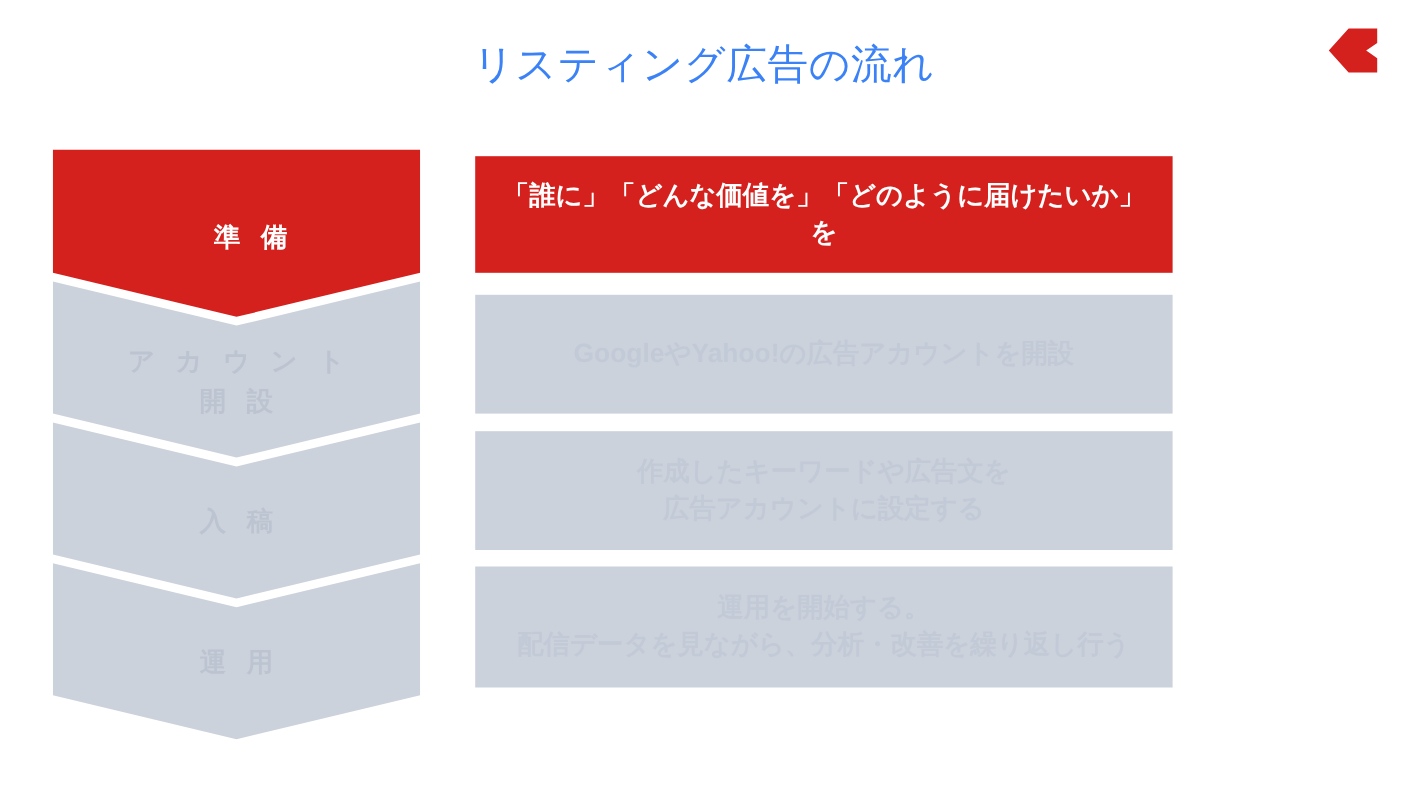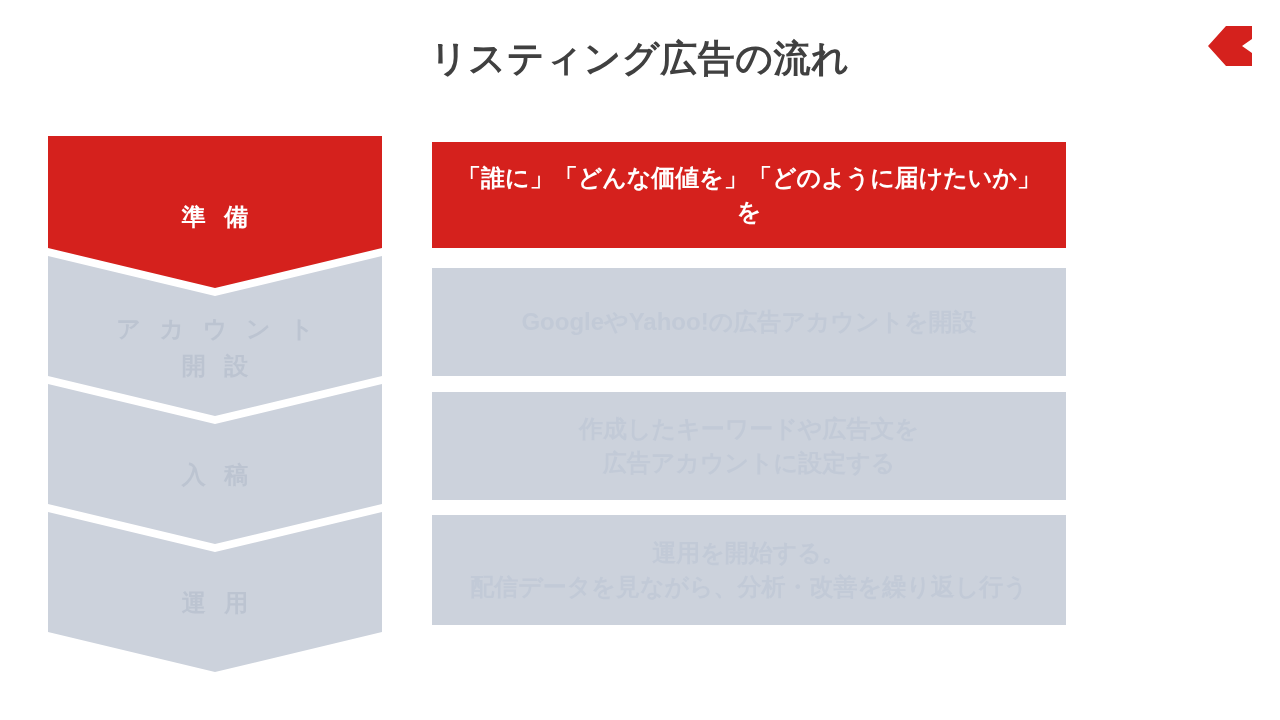--- a/index.html
+++ b/index.html
@@ -15,22 +15,22 @@
     font-family: "Liberation Sans", "DejaVu Sans", sans-serif;
     -webkit-font-smoothing: antialiased;
   }
 
   
   #slide-title {
     position: absolute;
     left: 430px;
     top: 38px;
     font-size: 37px;
-    font-weight: bold;
-    color: #404040;
+    font-weight: normal;
+    color: #3b82f6;
     letter-spacing: 0.5px;
     line-height: 1.15;
     white-space: nowrap;
   }
 
   #brand-logo {
     position: absolute;
     left: 1206px;
     top: 24px;
     width: 52px;
@@ -105,21 +105,21 @@
 
     <polygon points="0,0 334,0 334,112 167,152 0,112" fill="#d5211d"></polygon>
 
     <polygon points="0,120 167,160 334,120 334,240 167,280 0,240" fill="#ccd2dc"></polygon>
 
     <polygon points="0,248 167,288 334,248 334,368 167,408 0,368" fill="#ccd2dc"></polygon>
 
     <polygon points="0,376 167,416 334,376 334,496 167,536 0,496" fill="#ccd2dc"></polygon>
   </svg>
 
-  <div class="funnel-label active" style="top:62px;">準 備</div>
+  <div class="funnel-label active" style="top:62px;padding-left:13px;">準 備</div>
 
   <div class="funnel-label inactive" style="top:174px;">
     <span class="banner-line">ア カ ウ ン ト</span>
     <span class="banner-line">開 設</span>
   </div>
 
   <div class="funnel-label inactive" style="top:320px;">入 稿</div>
 
   <div class="funnel-label inactive" style="top:448px;">運 用</div>
 </div>

